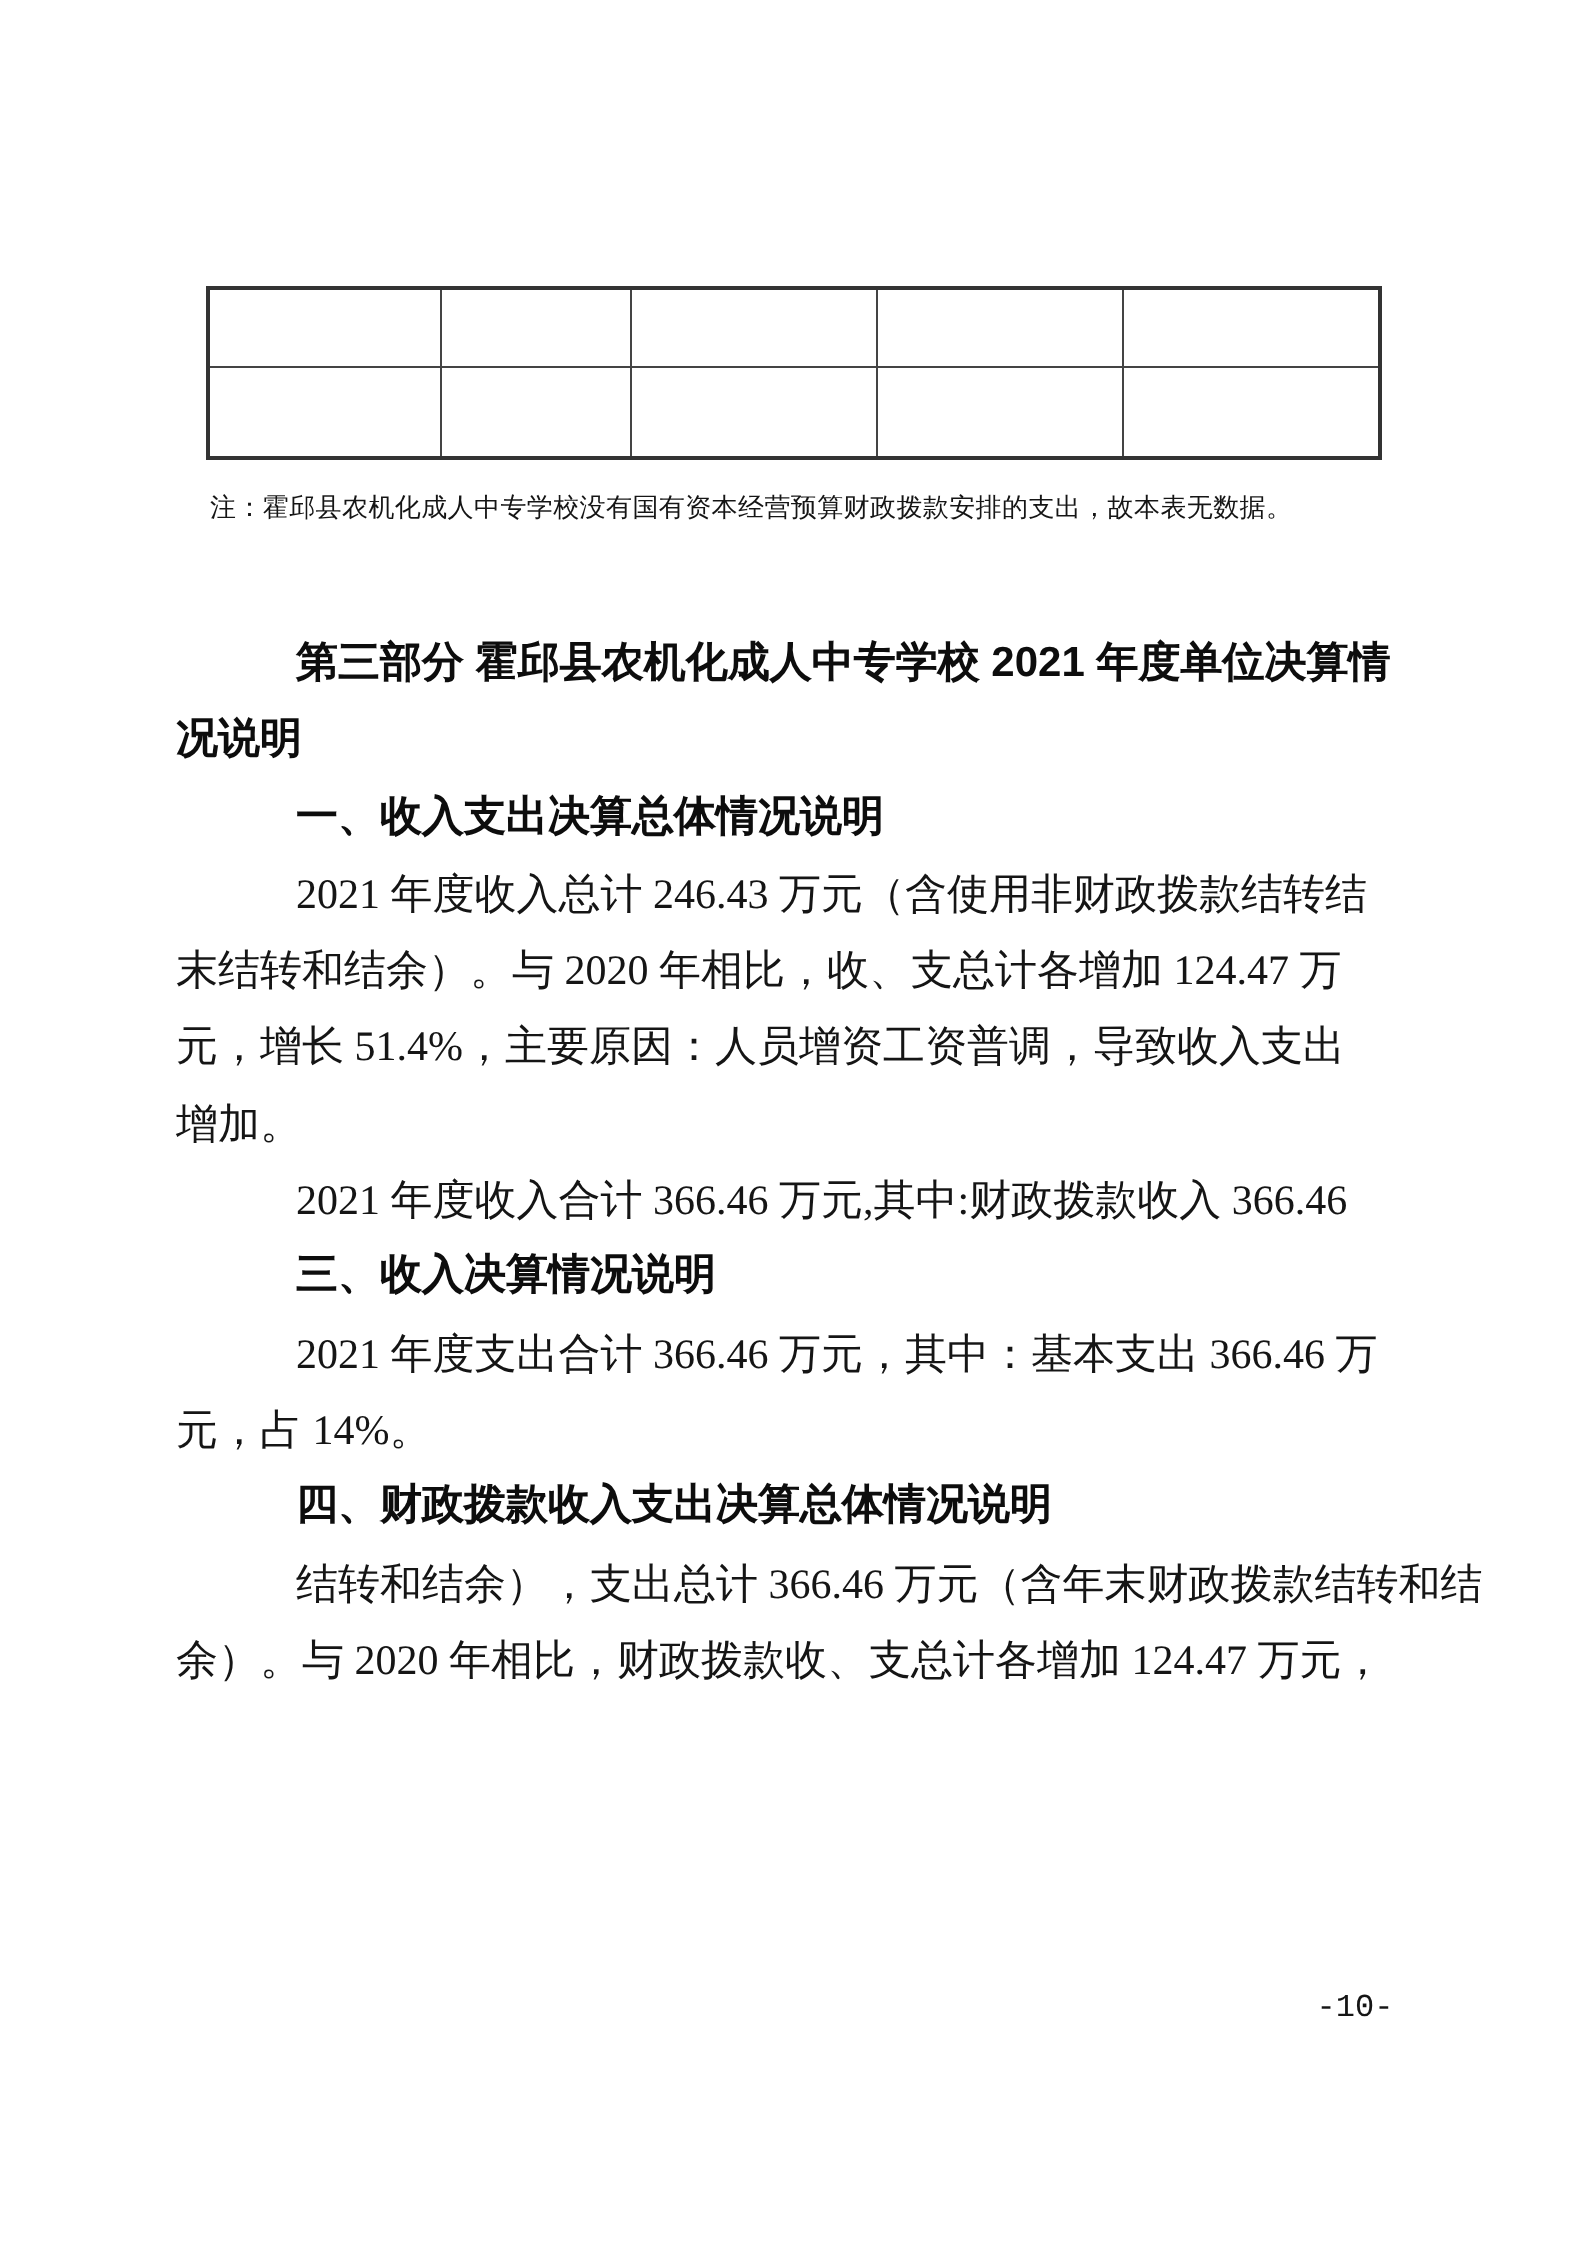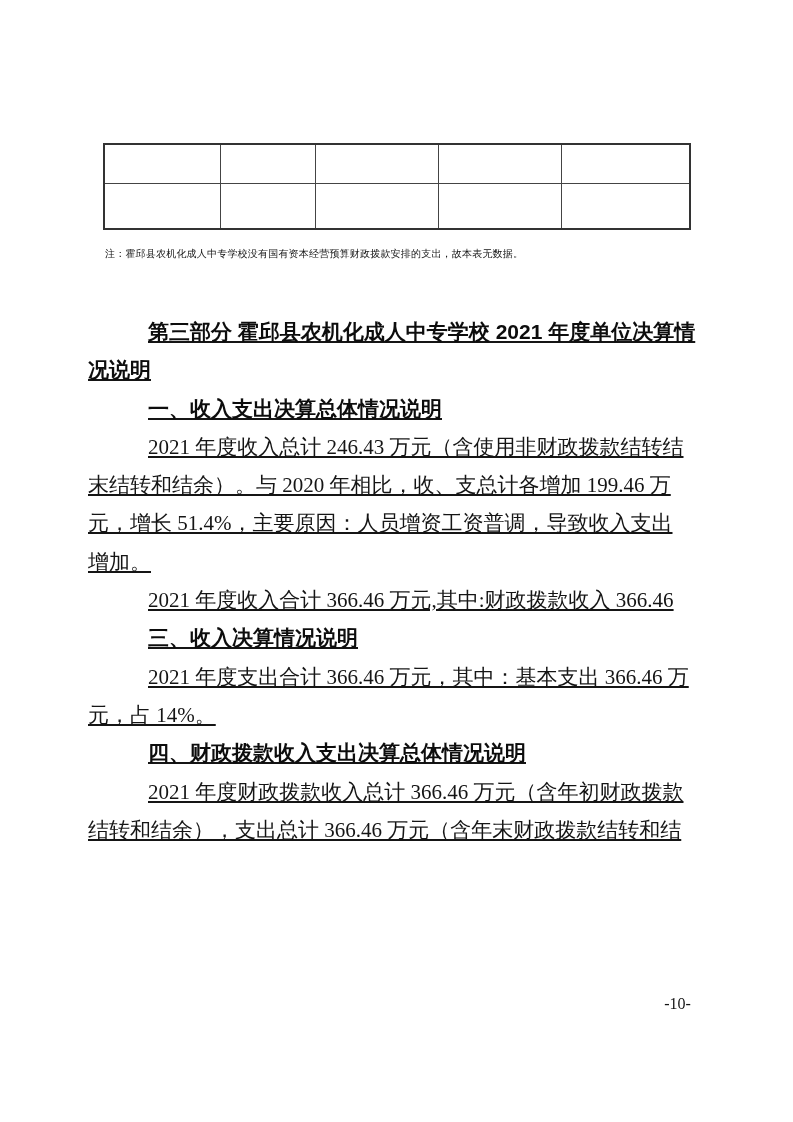--- a/index.html
+++ b/index.html
@@ -26,35 +26,34 @@
   }
   .blank-table { border: 2px solid #333333; }
   .blank-table tr.r0 td { height: 38px; }
   .blank-table tr.r1 td { height: 44px; }
   
   .table-note {
     position: absolute;
     left: 105px;
     top: 245px;
     width: 600px;
-    font-size: 10px;
+    font-size: 13px;
     line-height: 17px;
     color: #151515;
     letter-spacing: 0.2px;
   }
   
   .content {
     position: absolute;
     left: 88px;
     top: 313px;
     width: 617px;
     font-size: 21px;
     line-height: 38.3px;
     color: #151515;
-    text-decoration: underline;
   }
   .content .line {
     white-space: nowrap;
     height: 38.3px;
   }
   .lines .line:first-child { text-indent: 60px; }
   .doc-title, .sec-heading {
     font-family: "Liberation Sans", "DejaVu Sans", sans-serif;
     font-weight: bold;
     color: #0d0d0d;
@@ -66,21 +65,21 @@
   }
   
   .page-number {
     position: absolute;
     top: 995px;
     left: 650px;
     width: 55px;
     text-align: center;
     font-size: 16px;
     color: #151515;
-    font-family: Liberation Serif, serif;
+    font-family: Liberation Mono, monospace;
   }
 </style>
 </head>
 <body>
 
 <div class="sheet">
 
   <table class="blank-table">
     <colgroup>
       <col style="width:116px">
@@ -111,37 +110,37 @@
 
   <div class="content">
     <div class="doc-title lines">
         <div class="line">第三部分 霍邱县农机化成人中专学校 2021 年度单位决算情</div>
         <div class="line">况说明</div>
       </div>
 
     <div class="sec-heading">一、收入支出决算总体情况说明</div>
     <div class="lines">
         <div class="line">2021 年度收入总计 246.43 万元（含使用非财政拨款结转结</div>
-        <div class="line">末结转和结余）。与 2020 年相比，收、支总计各增加 199.46 万</div>
+        <div class="line">末结转和结余）。与 2020 年相比，收、支总计各增加 124.47 万</div>
         <div class="line">元，增长 51.4%，主要原因：人员增资工资普调，导致收入支出</div>
         <div class="line">增加。</div>
       </div>
 
     <div class="lines">
         <div class="line">2021 年度收入合计 366.46 万元,其中:财政拨款收入 366.46</div>
       </div>
 
     <div class="sec-heading">三、收入决算情况说明</div>
     <div class="lines">
         <div class="line">2021 年度支出合计 366.46 万元，其中：基本支出 366.46 万</div>
         <div class="line">元，占 14%。</div>
       </div>
 
     <div class="sec-heading">四、财政拨款收入支出决算总体情况说明</div>
     <div class="lines">
-        <div class="line">2021 年度财政拨款收入总计 366.46 万元（含年初财政拨款</div>
         <div class="line">结转和结余），支出总计 366.46 万元（含年末财政拨款结转和结</div>
+        <div class="line">余）。与 2020 年相比，财政拨款收、支总计各增加 124.47 万元，</div>
       </div>
   </div>
 
   <div class="page-number">-10-</div>
 
 </div>
 
 </body></html>

